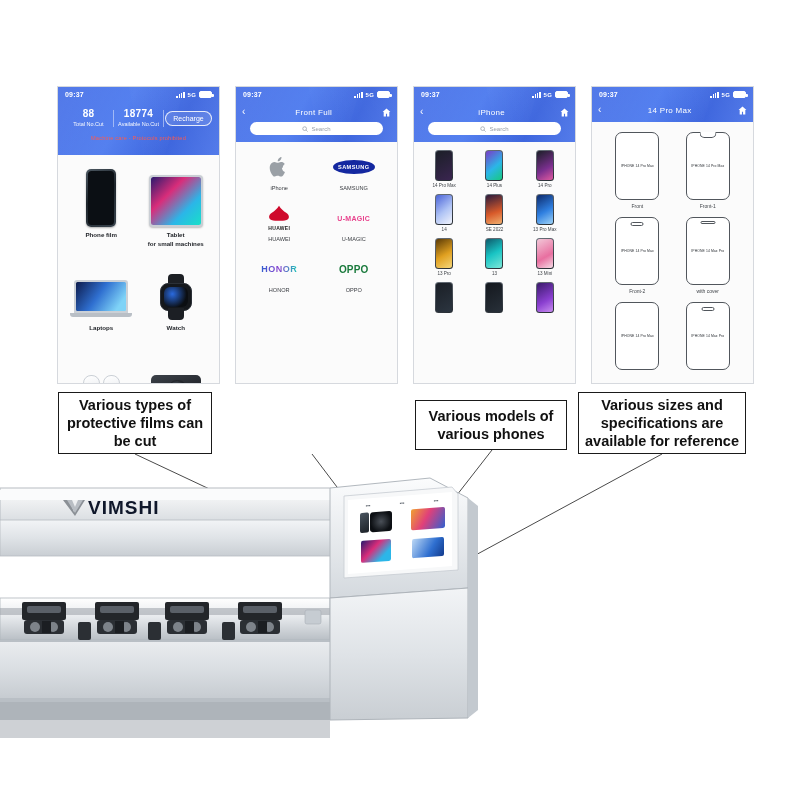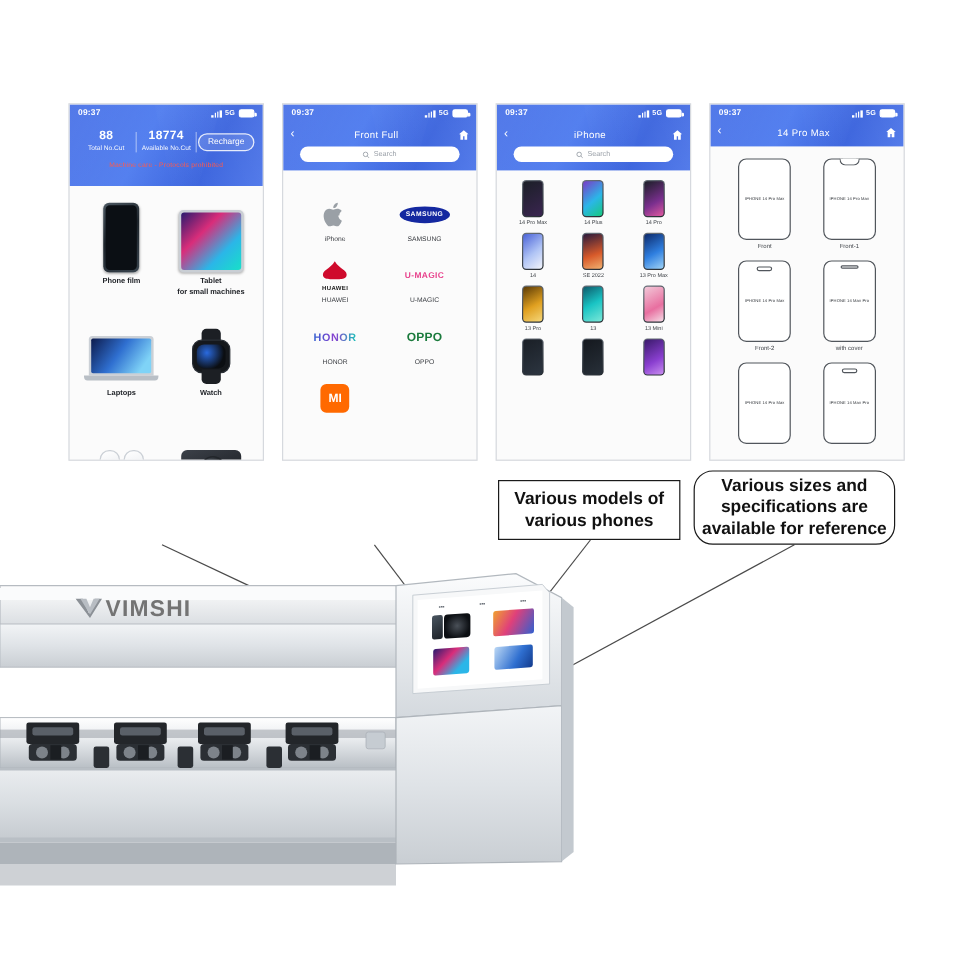--- a/index.html
+++ b/index.html
@@ -153,31 +153,31 @@
   
   .caption {
     position: absolute; border: 1.6px solid #1a1a1a; background: #fff;
     display: flex; align-items: center; justify-content: center; text-align: center;
     font-size: 14.5px; font-weight: bold; color: #111; line-height: 18px; z-index: 6;
     padding: 3px 4px;
   }
   #cap1 { left: 58px;  top: 392px; width: 154px; height: 62px; }
   #cap2 { left: 237px; top: 398px; width: 152px; height: 56px; }
   #cap3 { left: 415px; top: 400px; width: 152px; height: 50px; }
-  #cap4 { left: 578px; top: 392px; width: 168px; height: 62px; border-radius: 16px; }
+  #cap4 { left: 578px; top: 392px; width: 168px; height: 62px; }
 
   
   #lines { position: absolute; inset: 0; z-index: 3; }
 
   
   #machine { position: absolute; left: 0; top: 470px; width: 800px; height: 330px; z-index: 4; }
   .logo-txt {
     position: absolute; left: 62px; top: 497px; z-index: 5;
     font-size: 19px; font-weight: bold; letter-spacing: 1px;
-    color: #737373; font-family: "Liberation Sans", sans-serif;
+    color: #0f172a; font-family: "Liberation Sans", sans-serif;
   }
 </style>
 </head>
 <body>
 
 <div id="stage">
 
   <div class="phone" id="phone1">
     <div class="hdr-blue" id="p1head">
       <div class="statusbar">
@@ -296,21 +296,21 @@
         <div class="searchbox">
           <svg width="6" height="6" viewBox="0 0 16 16">
               <circle cx="7" cy="7" r="5" fill="none" stroke="#9aa0a8" stroke-width="2"></circle>
               <line x1="11" y1="11" x2="15" y2="15" stroke="#9aa0a8" stroke-width="2"></line>
             </svg>
           <span>Search</span>
         </div>
       </div>
     </div>
 
-    <div class="grid2" style="padding-top:20px">
+    <div class="grid2" style="padding-top:8px">
       <div class="brandcell">
         <div class="brand-logo">
           <svg width="20" height="24" viewBox="0 0 24 28">
               <path fill="#9aa0a6" d="M16.5 14.8c0-3 2.4-4.4 2.5-4.5-1.4-2-3.5-2.3-4.2-2.3-1.8-.2-3.5 1-4.4 1-.9 0-2.3-1-3.8-1-2 0-3.8 1.1-4.8 2.9-2 3.5-.5 8.8 1.5 11.7 1 1.4 2.1 3 3.6 2.9 1.4-.1 2-.9 3.7-.9s2.2.9 3.8.9c1.5 0 2.5-1.4 3.4-2.9.6-.9 1-1.8 1.3-2.7-3.4-1.3-3.6-5-3.6-5.1zM13.8 5.6c.8-1 1.3-2.3 1.2-3.6-1.1 0-2.5.8-3.3 1.7-.7.8-1.4 2.2-1.2 3.5 1.3.1 2.5-.6 3.3-1.6z"></path>
             </svg>
         </div>
         <div class="brand-lbl">iPhone</div>
       </div>
       <div class="brandcell">
         <div class="brand-logo">
@@ -345,27 +345,20 @@
         </div>
         <div class="brand-lbl">HONOR</div>
       </div>
       <div class="brandcell">
         <div class="brand-logo">
           <span style="font-size:10px;font-weight:bold;color:#1a7a3c;letter-spacing:.2px;">OPPO</span>
         </div>
         <div class="brand-lbl">OPPO</div>
       </div>
 
-      <div class="brandcell">
-        <div class="brand-logo">
-          <div style="width:24px;height:24px;border-radius:5px;background:#ff6900;display:flex;align-items:center;justify-content:center;">
-            <span style="color:#fff;font-size:10px;font-weight:bold;">MI</span>
-          </div>
-        </div>
-      </div>
     </div>
   </div>
 
   <div class="phone" id="phone3">
     <div class="hdr-blue">
       <div class="statusbar">
         <span>09:37</span>
         <span class="sb-right">
           <span class="bars">
               <i></i>
@@ -543,20 +536,21 @@
 
   <svg id="lines" width="800" height="800">
     <g stroke="#4a4a4a" stroke-width="1" fill="none">
       <line x1="135" y1="454" x2="352" y2="556"></line>
       <line x1="312" y1="454" x2="362" y2="520"></line>
       <line x1="492" y1="450" x2="432" y2="527"></line>
       <line x1="662" y1="454" x2="448" y2="570"></line>
     </g>
   </svg>
 
+  <div class="caption" id="cap1">Various types of protective films can be cut</div>
   <div class="caption" id="cap3">Various models of various phones</div>
   <div class="caption" id="cap4">Various sizes and specifications are available for reference</div>
 
   <svg id="machine" width="800" height="330" viewBox="0 0 800 330">
     <defs>
       <linearGradient id="gTop" x1="0" y1="0" x2="0" y2="1">
         <stop offset="0" stop-color="#fdfdfd"></stop>
           <stop offset="1" stop-color="#d9dde1"></stop>
       </linearGradient>
       <linearGradient id="gBody" x1="0" y1="0" x2="0" y2="1">

